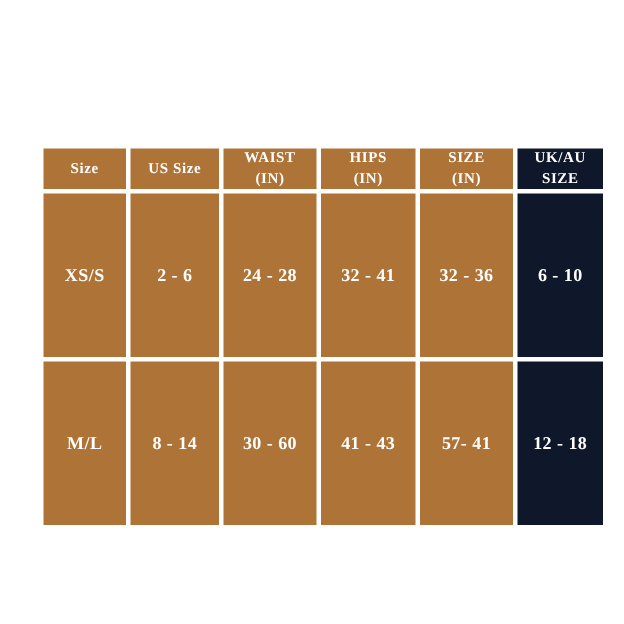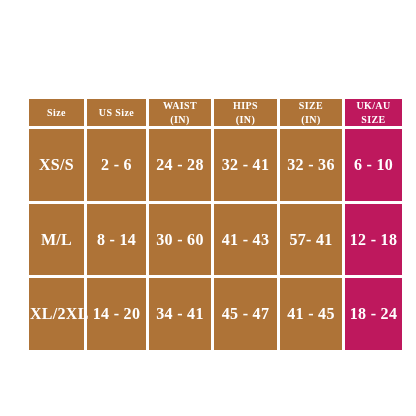--- a/index.html
+++ b/index.html
@@ -29,28 +29,28 @@
     height: 100%;
     margin: -3px 0 0 -3px;
     table-layout: fixed;
   }
   table.size-chart td {
     background: #ae7337;
     color: #ffffff;
     text-align: center;
     vertical-align: middle;
     font-weight: bold;
-    font-size: 16px;
+    font-size: 12px;
     letter-spacing: 0.3px;
     line-height: 1.35;
     padding: 0 1px;
     white-space: pre-line;
   }
   table.size-chart td.accent {
-    background: #be185d;
+    background: #0f172a;
   }
   table.size-chart thead td {
     font-size: 10px;
     letter-spacing: 0.4px;
   }
   
   col.c0 { width: 55px; }
   col.c1 { width: 59px; }
   col.c2 { width: 62px; }
   col.c3 { width: 63px; }
@@ -94,23 +94,15 @@
         <td class="accent">6 - 10</td>
       </tr>
       <tr>
         <td>M/L</td>
         <td>8 - 14</td>
         <td>30 - 60</td>
         <td>41 - 43</td>
         <td>57- 41</td>
         <td class="accent">12 - 18</td>
       </tr>
-      <tr>
-        <td>XL/2XL</td>
-        <td>14 - 20</td>
-        <td>34 - 41</td>
-        <td>45 - 47</td>
-        <td>41 - 45</td>
-        <td class="accent">18 - 24</td>
-      </tr>
     </tbody>
   </table>
 </div>
 
 </body></html>

